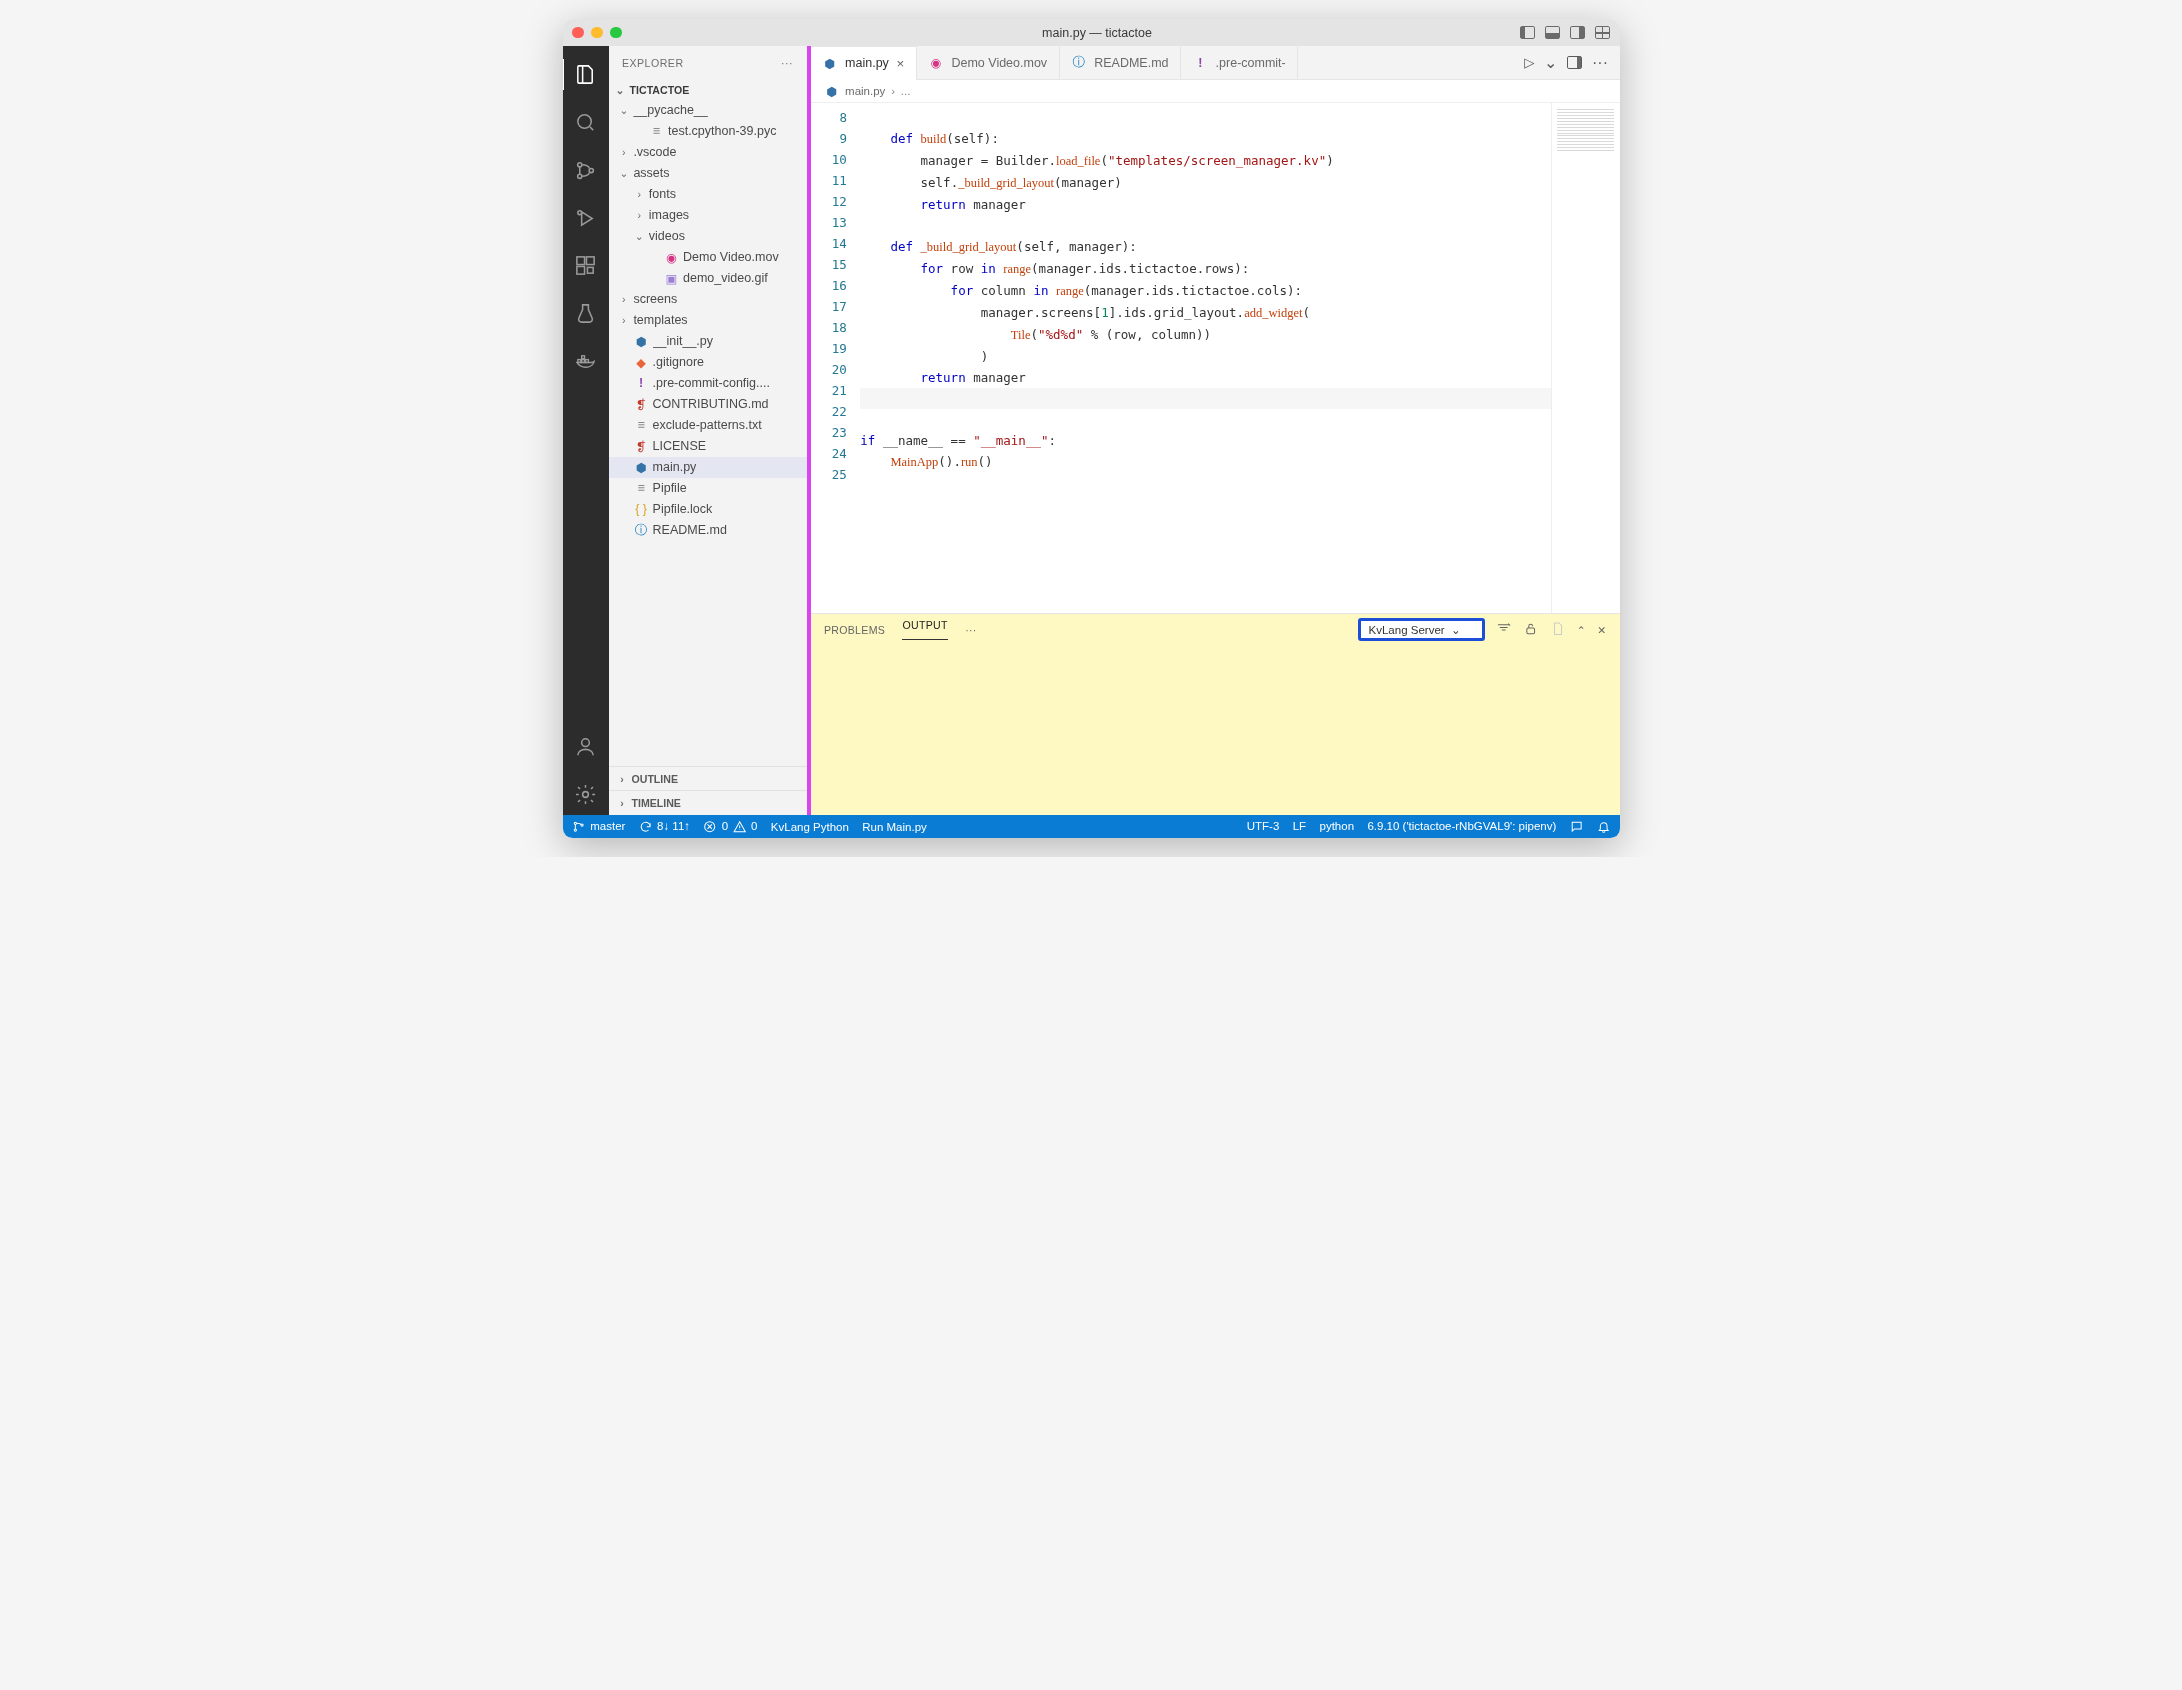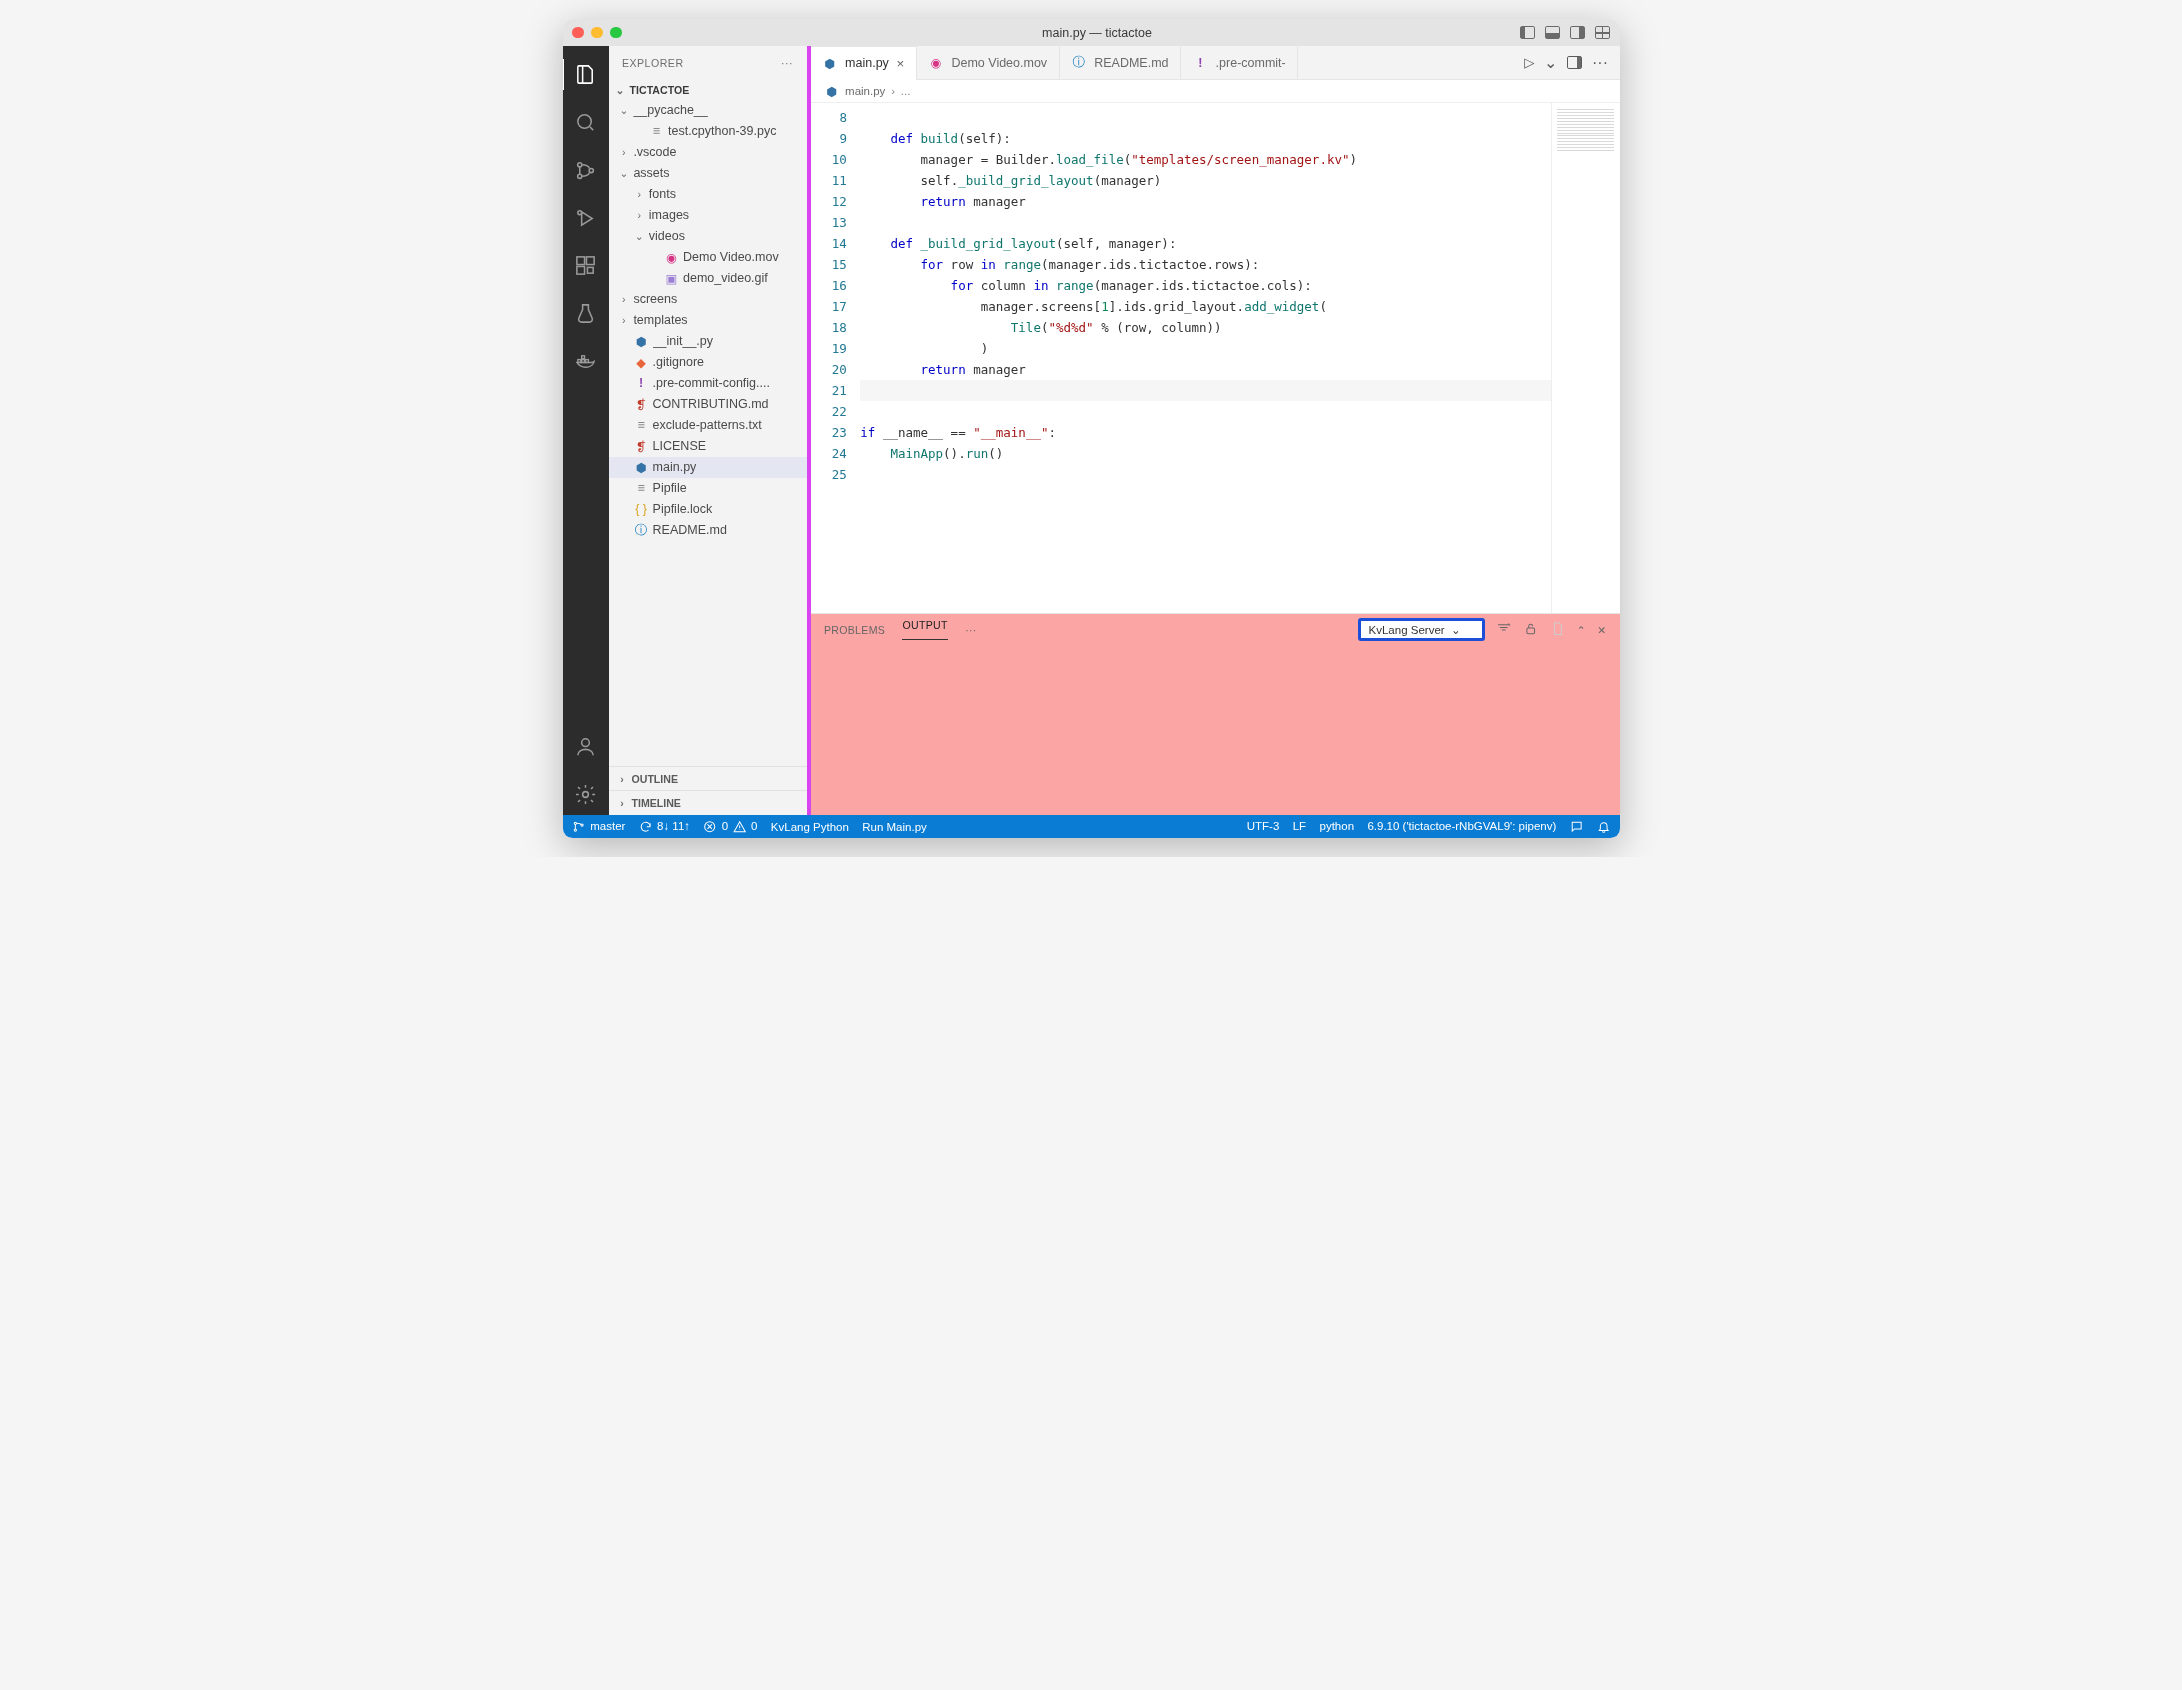--- a/index.html
+++ b/index.html
@@ -150,36 +150,36 @@
   }
   .code {
     flex:1; padding:3.8px 0 3.8px 3.8px;
     font-family:Menlo, Consolas, monospace; font-size:12.5px;
     line-height:21px; color:#333; white-space:pre;
     overflow:auto;
   }
   .code .ln { display:block; }
   .hl-line { background:#f6f6f6; }
   .kw { color:#0000c8; }
-  .fn { color:#0f766e; }
+  .fn { color:#c2410c;font-family:Liberation Serif, serif; }
   .str { color:#a31515; }
   .num { color:#098658; }
   .minimap {
     width:69px; border-left:1px solid #eee; background:#fff;
     position:relative;
   }
   .minimap-scribble {
     position:absolute; top:3.8px; left:5.8px; right:5.8px; height:44px;
     background: repeating-linear-gradient(0deg,#c9c9c9 0 1px, transparent 1px 2.9px);
     opacity:.7;
   }
 
   
   .panel {
-    border-top:1px solid #e5e5e5; background:#fca5a5;
+    border-top:1px solid #e5e5e5; background:#fef9c3;
     display:flex; flex-direction:column; height:202px;
   }
   .panel-tabs {
     display:flex; align-items:center; height:31px; gap:17.3px;
     padding:0 13.4px; font-size:10.6px; color:#666;
   }
   .ptab { letter-spacing:0.3px; }
   .ptab.active { color:#222; border-bottom:1px solid #333; padding-bottom:7.7px; }
   .panel-right { margin-left:auto; display:flex; align-items:center; gap:11.5px; }
   .select {

